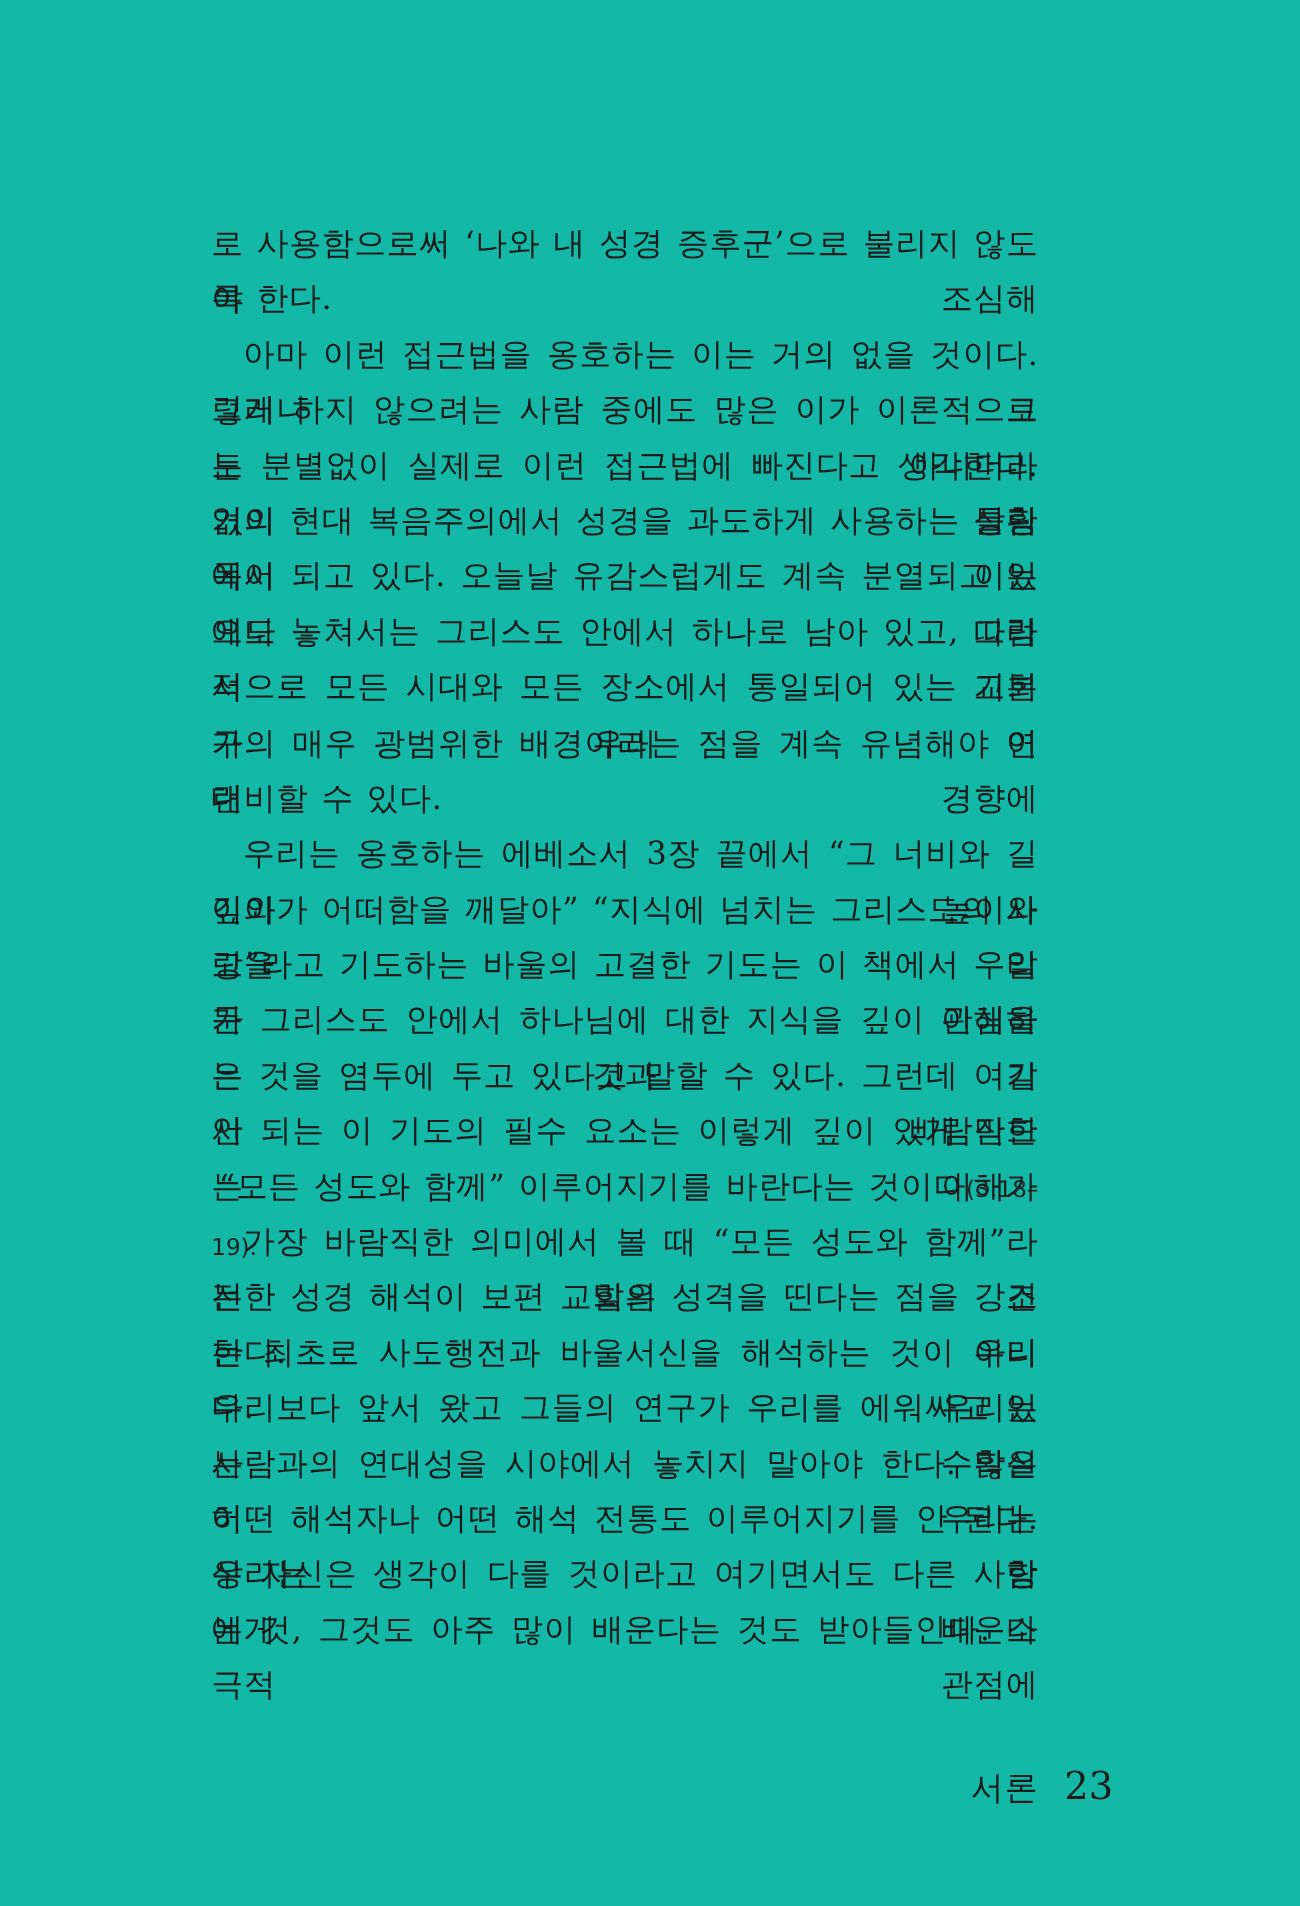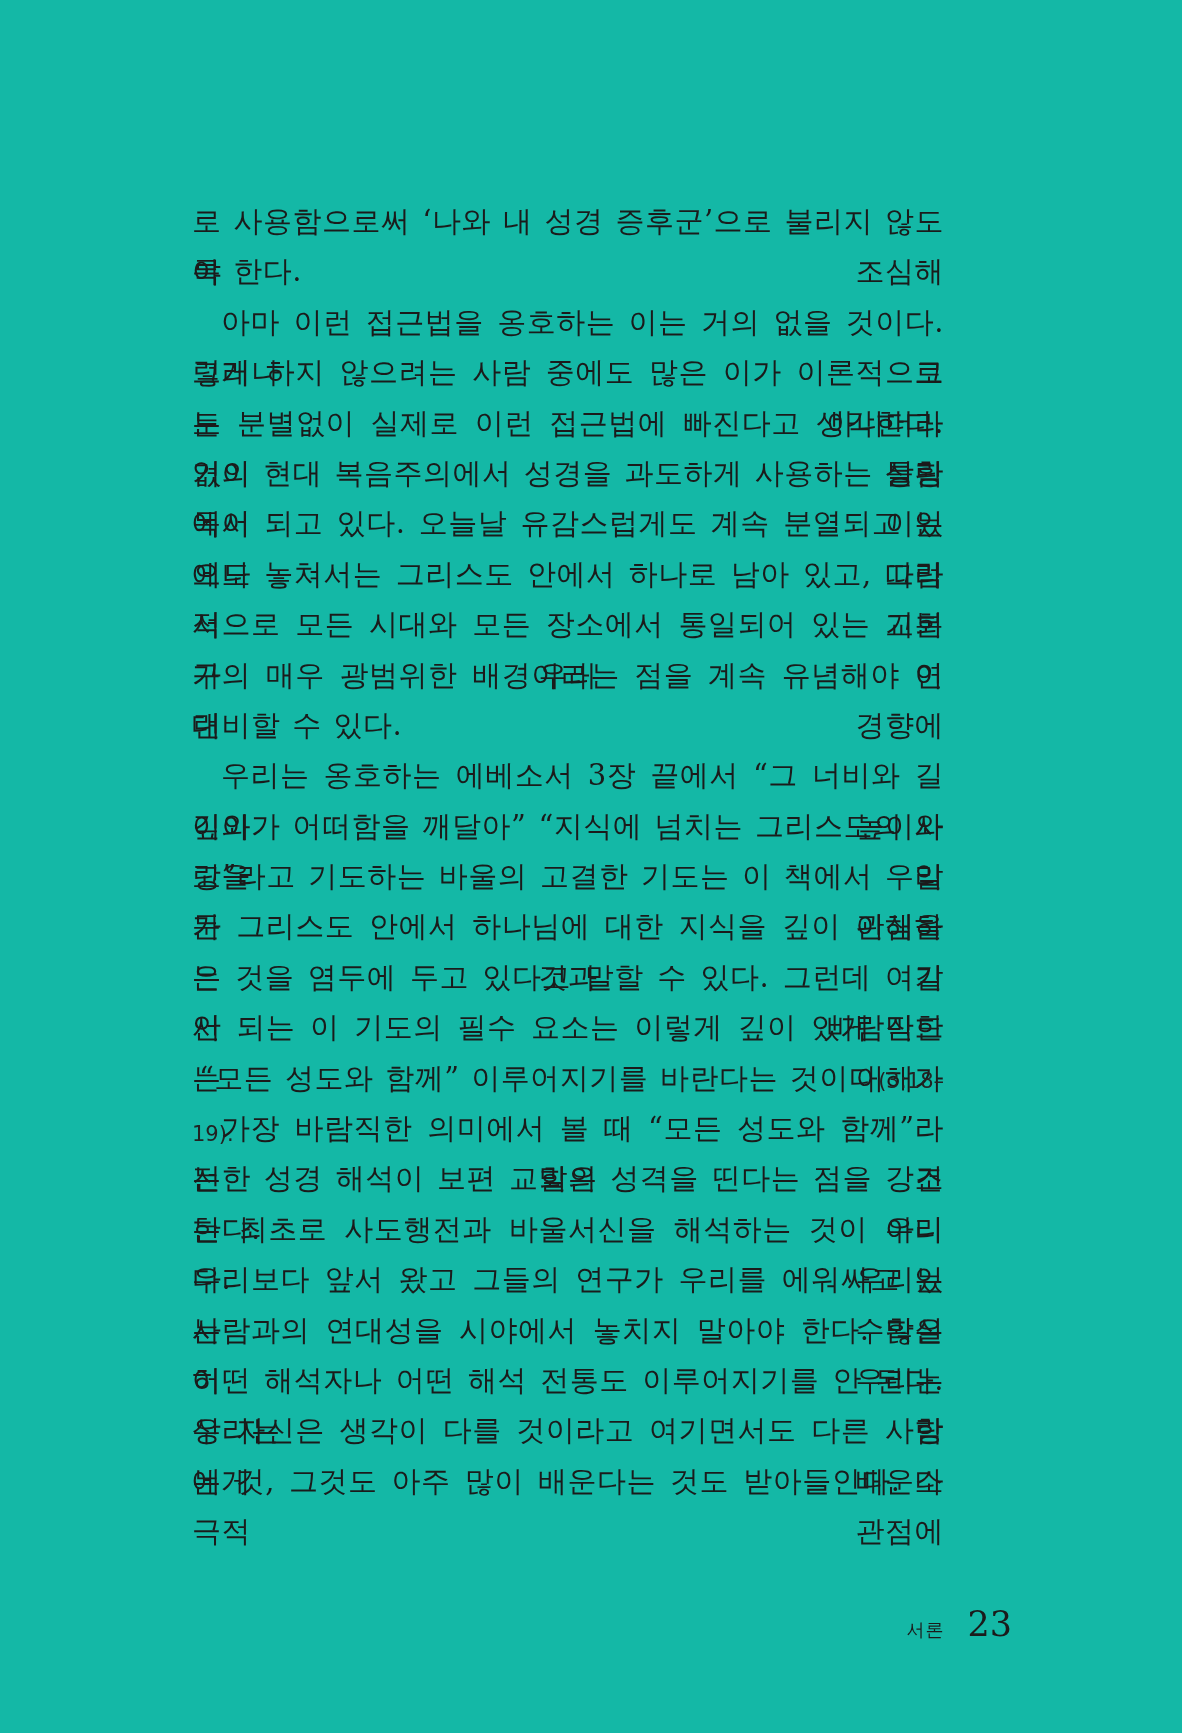--- a/index.html
+++ b/index.html
@@ -50,21 +50,21 @@
   }
   .running-footer {
     position: absolute;
     left: 0;
     top: 1604px;
     width: 1012px;
     text-align: right;
     white-space: nowrap;
   }
   .footer-section {
-    font-size: 18px;
+    font-size: 30px;
     letter-spacing: 1px;
     color: #1b1b1b;
   }
   .footer-pagenum {
     font-size: 35px;
     margin-left: 23px;
     color: #1b1b1b;
   }
 </style>
 </head>

